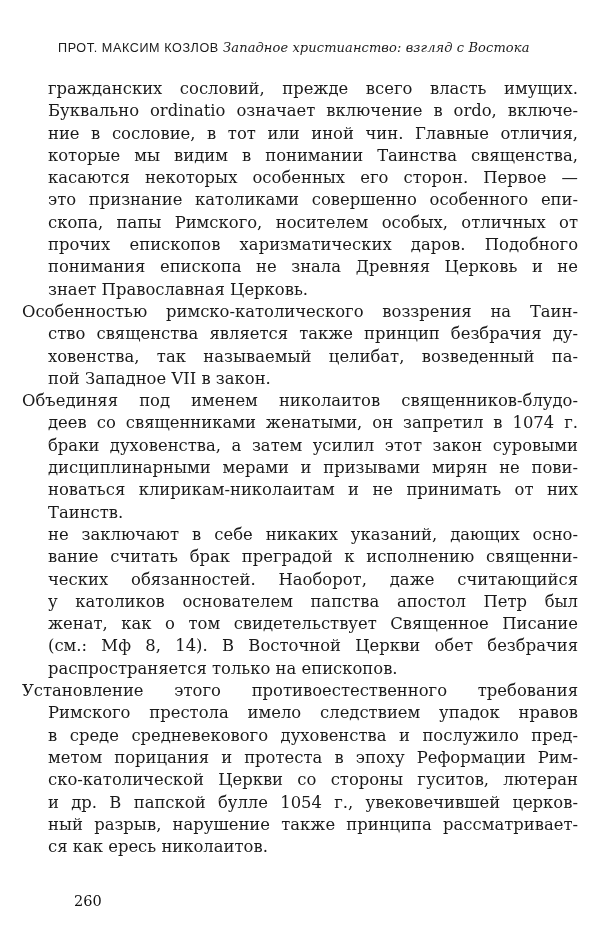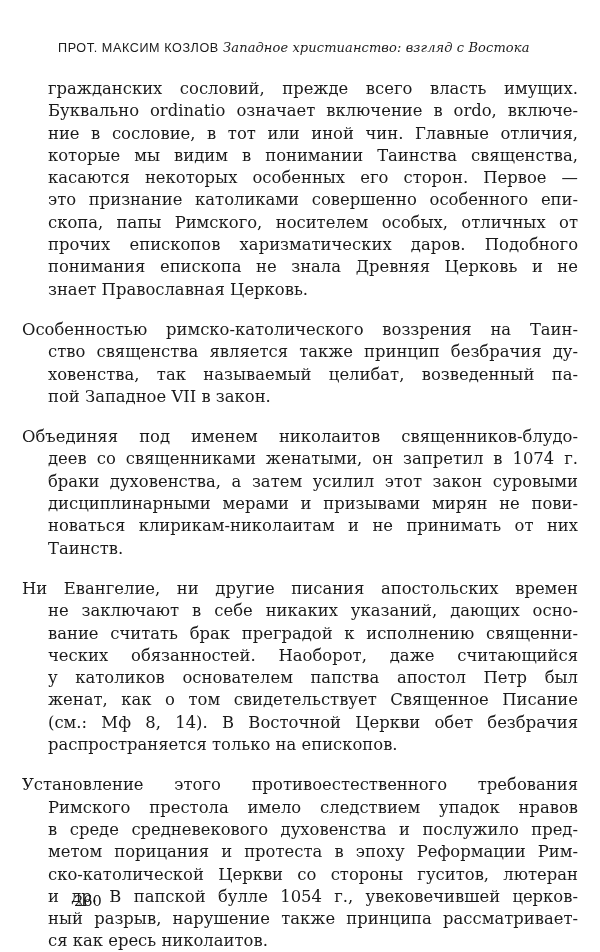--- a/index.html
+++ b/index.html
@@ -51,21 +51,20 @@
       font-size: 16.4px;
       white-space: nowrap;
       text-align: justify;
       text-align-last: justify;
       padding-left: 26px;
       box-sizing: border-box;
       width: 556px;
     }
     .line.first {
       padding-left: 0;
-      margin-top: 18px;
     }
     .line.last {
       text-align-last: left;
     }
     .page-number {
       position: absolute;
       top: 893px;
       left: 74px;
       font-family: "DejaVu Serif", "Liberation Serif", serif;
       font-size: 14.5px;
@@ -105,21 +104,20 @@
   <p class="para">
     <span class="line first">Объединяя под именем николаитов священников-блудо-</span>
     <span class="line">деев со священниками женатыми, он запретил в 1074 г.</span>
     <span class="line">браки духовенства, а затем усилил этот закон суровыми</span>
     <span class="line">дисциплинарными мерами и призывами мирян не пови-</span>
     <span class="line">новаться клирикам-николаитам и не принимать от них</span>
     <span class="line last">Таинств.</span>
   </p>
 
   <p class="para">
-    <span class="line first">Ни Евангелие, ни другие писания апостольских времен</span>
     <span class="line">не заключают в себе никаких указаний, дающих осно-</span>
     <span class="line">вание считать брак преградой к исполнению священни-</span>
     <span class="line">ческих обязанностей. Наоборот, даже считающийся</span>
     <span class="line">у католиков основателем папства апостол Петр был</span>
     <span class="line">женат, как о том свидетельствует Священное Писание</span>
     <span class="line">(см.: Мф 8, 14). В Восточной Церкви обет безбрачия</span>
     <span class="line last">распространяется только на епископов.</span>
   </p>
 
   <p class="para">

